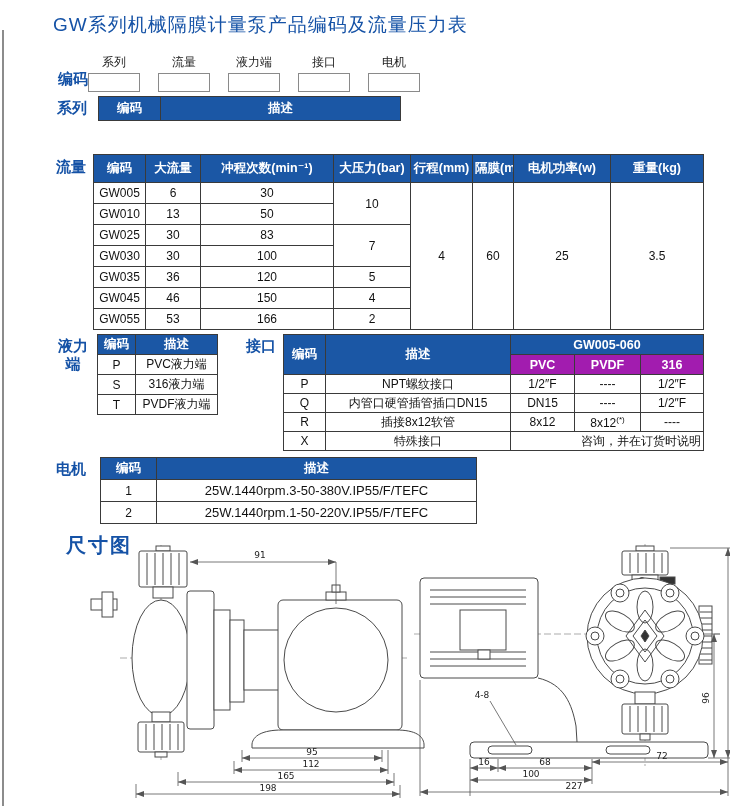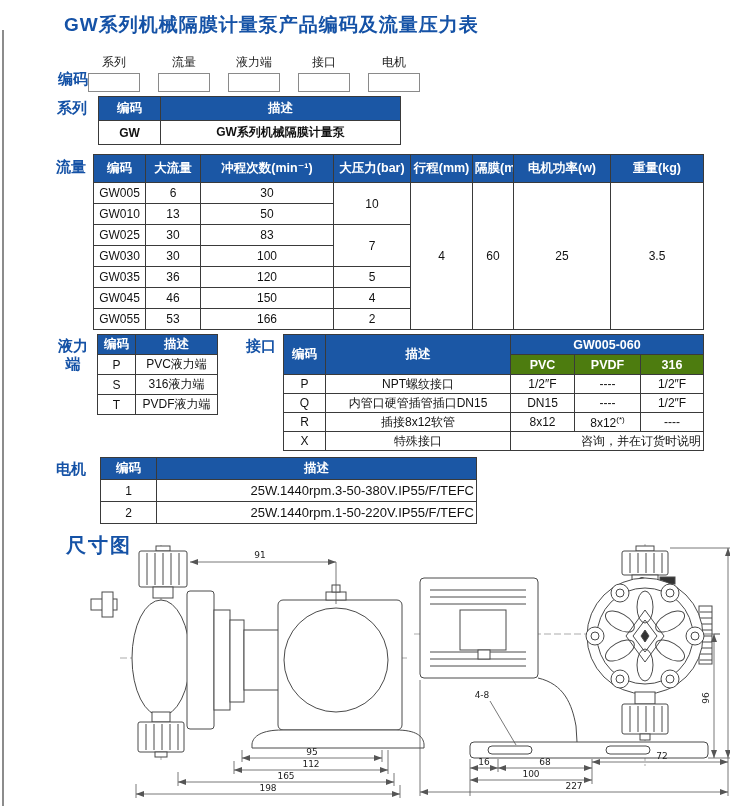--- a/index.html
+++ b/index.html
@@ -3,49 +3,49 @@
 <meta charset="utf-8">
 <style>
   html,body{margin:0;padding:0;}
   body{
     width:750px;height:806px;position:relative;background:#ffffff;
     font-family:"Liberation Sans","DejaVu Sans",sans-serif;color:#111;
     overflow:hidden;
   }
   .abs{position:absolute;}
   .edge-line{left:2px;top:30px;width:2px;height:776px;background:#8c8c8c;}
-  .page-title{left:64px;top:12px;font-size:19px;font-weight:bold;color:#1552a6;letter-spacing:1px;}
+  .page-title{left:53px;top:12px;font-size:19px;font-weight:normal;color:#1552a6;letter-spacing:1px;}
   .seclabel{color:#1552a6;font-weight:bold;font-size:15px;white-space:nowrap;}
   .seclabel.wrap{white-space:normal;width:36px;text-align:center;line-height:1.2;}
   .dimlabel{font-size:20px;letter-spacing:2px;}
 
   
   .slots{left:88px;top:54px;display:flex;}
   .slot{width:52px;margin-right:18px;text-align:center;position:relative;}
   .slot .cap{font-size:12px;color:#222;margin-bottom:2px;white-space:nowrap;}
   .slot .box{width:52px;height:19px;border:1px solid #8a8a8a;background:#fff;box-sizing:border-box;}
 
   
   table{border-collapse:collapse;table-layout:fixed;}
   th,td{border:1px solid #3a3a3a;text-align:center;padding:0 2px;white-space:nowrap;overflow:hidden;box-sizing:border-box;}
   th{background:#1b57a5;color:#fff;font-size:12.5px;font-weight:bold;}
-  th.light{background:#4d7c0f;margin-left:28px;}
+  th.light{background:#a21caf;margin-left:28px;}
   td{font-size:12px;color:#111;}
   td.bold{font-weight:bold;}
   td.left{text-align:right;padding-left:8px;}
   sup{font-size:8px;}
 
   .t-series tr{height:24px;}
   .t-flow thead tr{height:28px;}
   .t-flow tbody tr{height:21px;}
   .t-hyd tr{height:20px;}
   .t-if thead tr{height:20px;}
   .t-if tbody tr{height:19px;}
   .t-motor tr{height:22px;}
-  .t-motor td.desc{font-size:13px;text-align:right;}
+  .t-motor td.desc{font-size:13px;}
 
   
   svg text{font-family:"DejaVu Sans","Liberation Sans",sans-serif;}
   .shape{stroke:#4a4a4a;stroke-width:1;fill:#fff;}
   .shapen{stroke:#4a4a4a;stroke-width:1;fill:none;}
   .dark{stroke:#4a4a4a;stroke-width:1;fill:#333;}
   .cl{stroke:#888;stroke-width:0.7;fill:none;stroke-dasharray:7 3;}
   .dim{stroke:#555;stroke-width:0.8;fill:none;}
   .dimt{font-size:9px;fill:#222;text-anchor:middle;}
 </style>
@@ -84,24 +84,20 @@
 <table class="abs t-series" style="left:98px;top:96px;width:302px;">
   <colgroup>
       <col style="width:62px">
       <col style="width:240px">
     </colgroup>
   <tbody>
       <tr>
     <th>编码</th>
     <th>描述</th>
   </tr>
-  <tr>
-    <td class="bold">GW</td>
-    <td class="bold">GW系列机械隔膜计量泵</td>
-  </tr>
 </tbody>
   </table>
 
 <div class="abs seclabel" style="left:56px;top:158px;">流量</div>
 <table class="abs t-flow" style="left:93px;top:154px;width:610px;">
   <colgroup>
     <col style="width:52px">
       <col style="width:55px">
       <col style="width:133px">
       <col style="width:77px">

